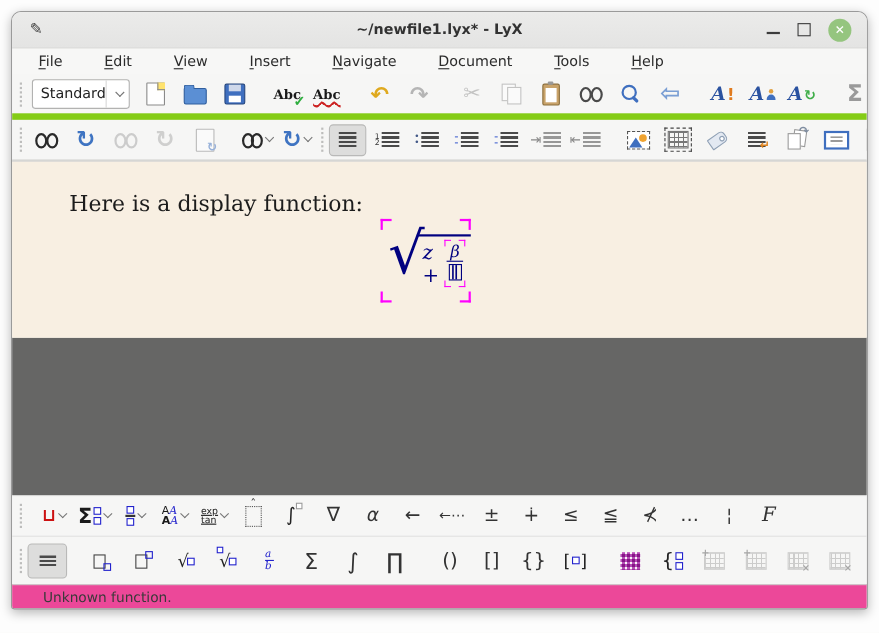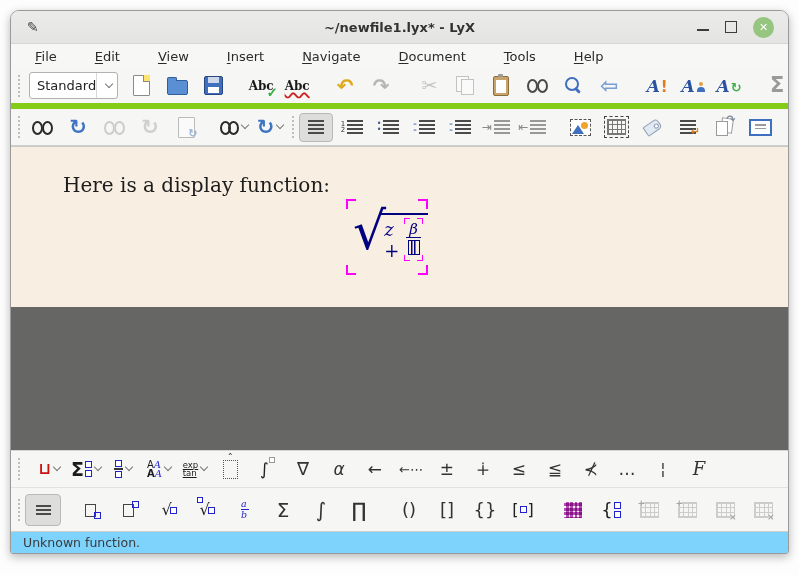--- a/index.html
+++ b/index.html
@@ -161,22 +161,22 @@
   .mfrac{display:inline-flex;flex-direction:column;align-items:center;position:relative;padding:4px 2px 6px 2px;}
   .mnum{font-size:15px;line-height:14px;border-bottom:1.6px solid #000080;padding:0 3px 1px 3px;}
   .phbox{width:10px;height:13px;border:1.6px solid #000080;margin-top:2px;position:relative;
     background:linear-gradient(#000080,#000080) 2.2px 0/1.5px 100% no-repeat,
                linear-gradient(#000080,#000080) 5.4px 0/1.5px 100% no-repeat;}
   
   .mb1{height:36px;border-top:1px solid #d4d4d3;}
   .mb2{height:43px;border-top:1px solid #e2e2e1;}
   .mb2 .tbtn{min-width:30px;height:30px;}
   
-  .statusbar{height:21px;background:#7dd3fc;border-top:1px solid #cfcfce;display:flex;align-items:center;
-    padding-left:12px;font-size:12.5px;color:#3a3a3a;flex:0 0 auto;}
+  .statusbar{height:21px;background:#ec4899;border-top:1px solid #cfcfce;display:flex;align-items:center;
+    padding-left:28px;font-size:12.5px;color:#3a3a3a;flex:0 0 auto;}
 </style>
 </head>
 <body>
 
 <div class="window">
 
   <div class="titlebar">
     <span class="appicon">✎</span>
     <span class="title">~/newfile1.lyx* - LyX</span>
     <span class="wctrls">

